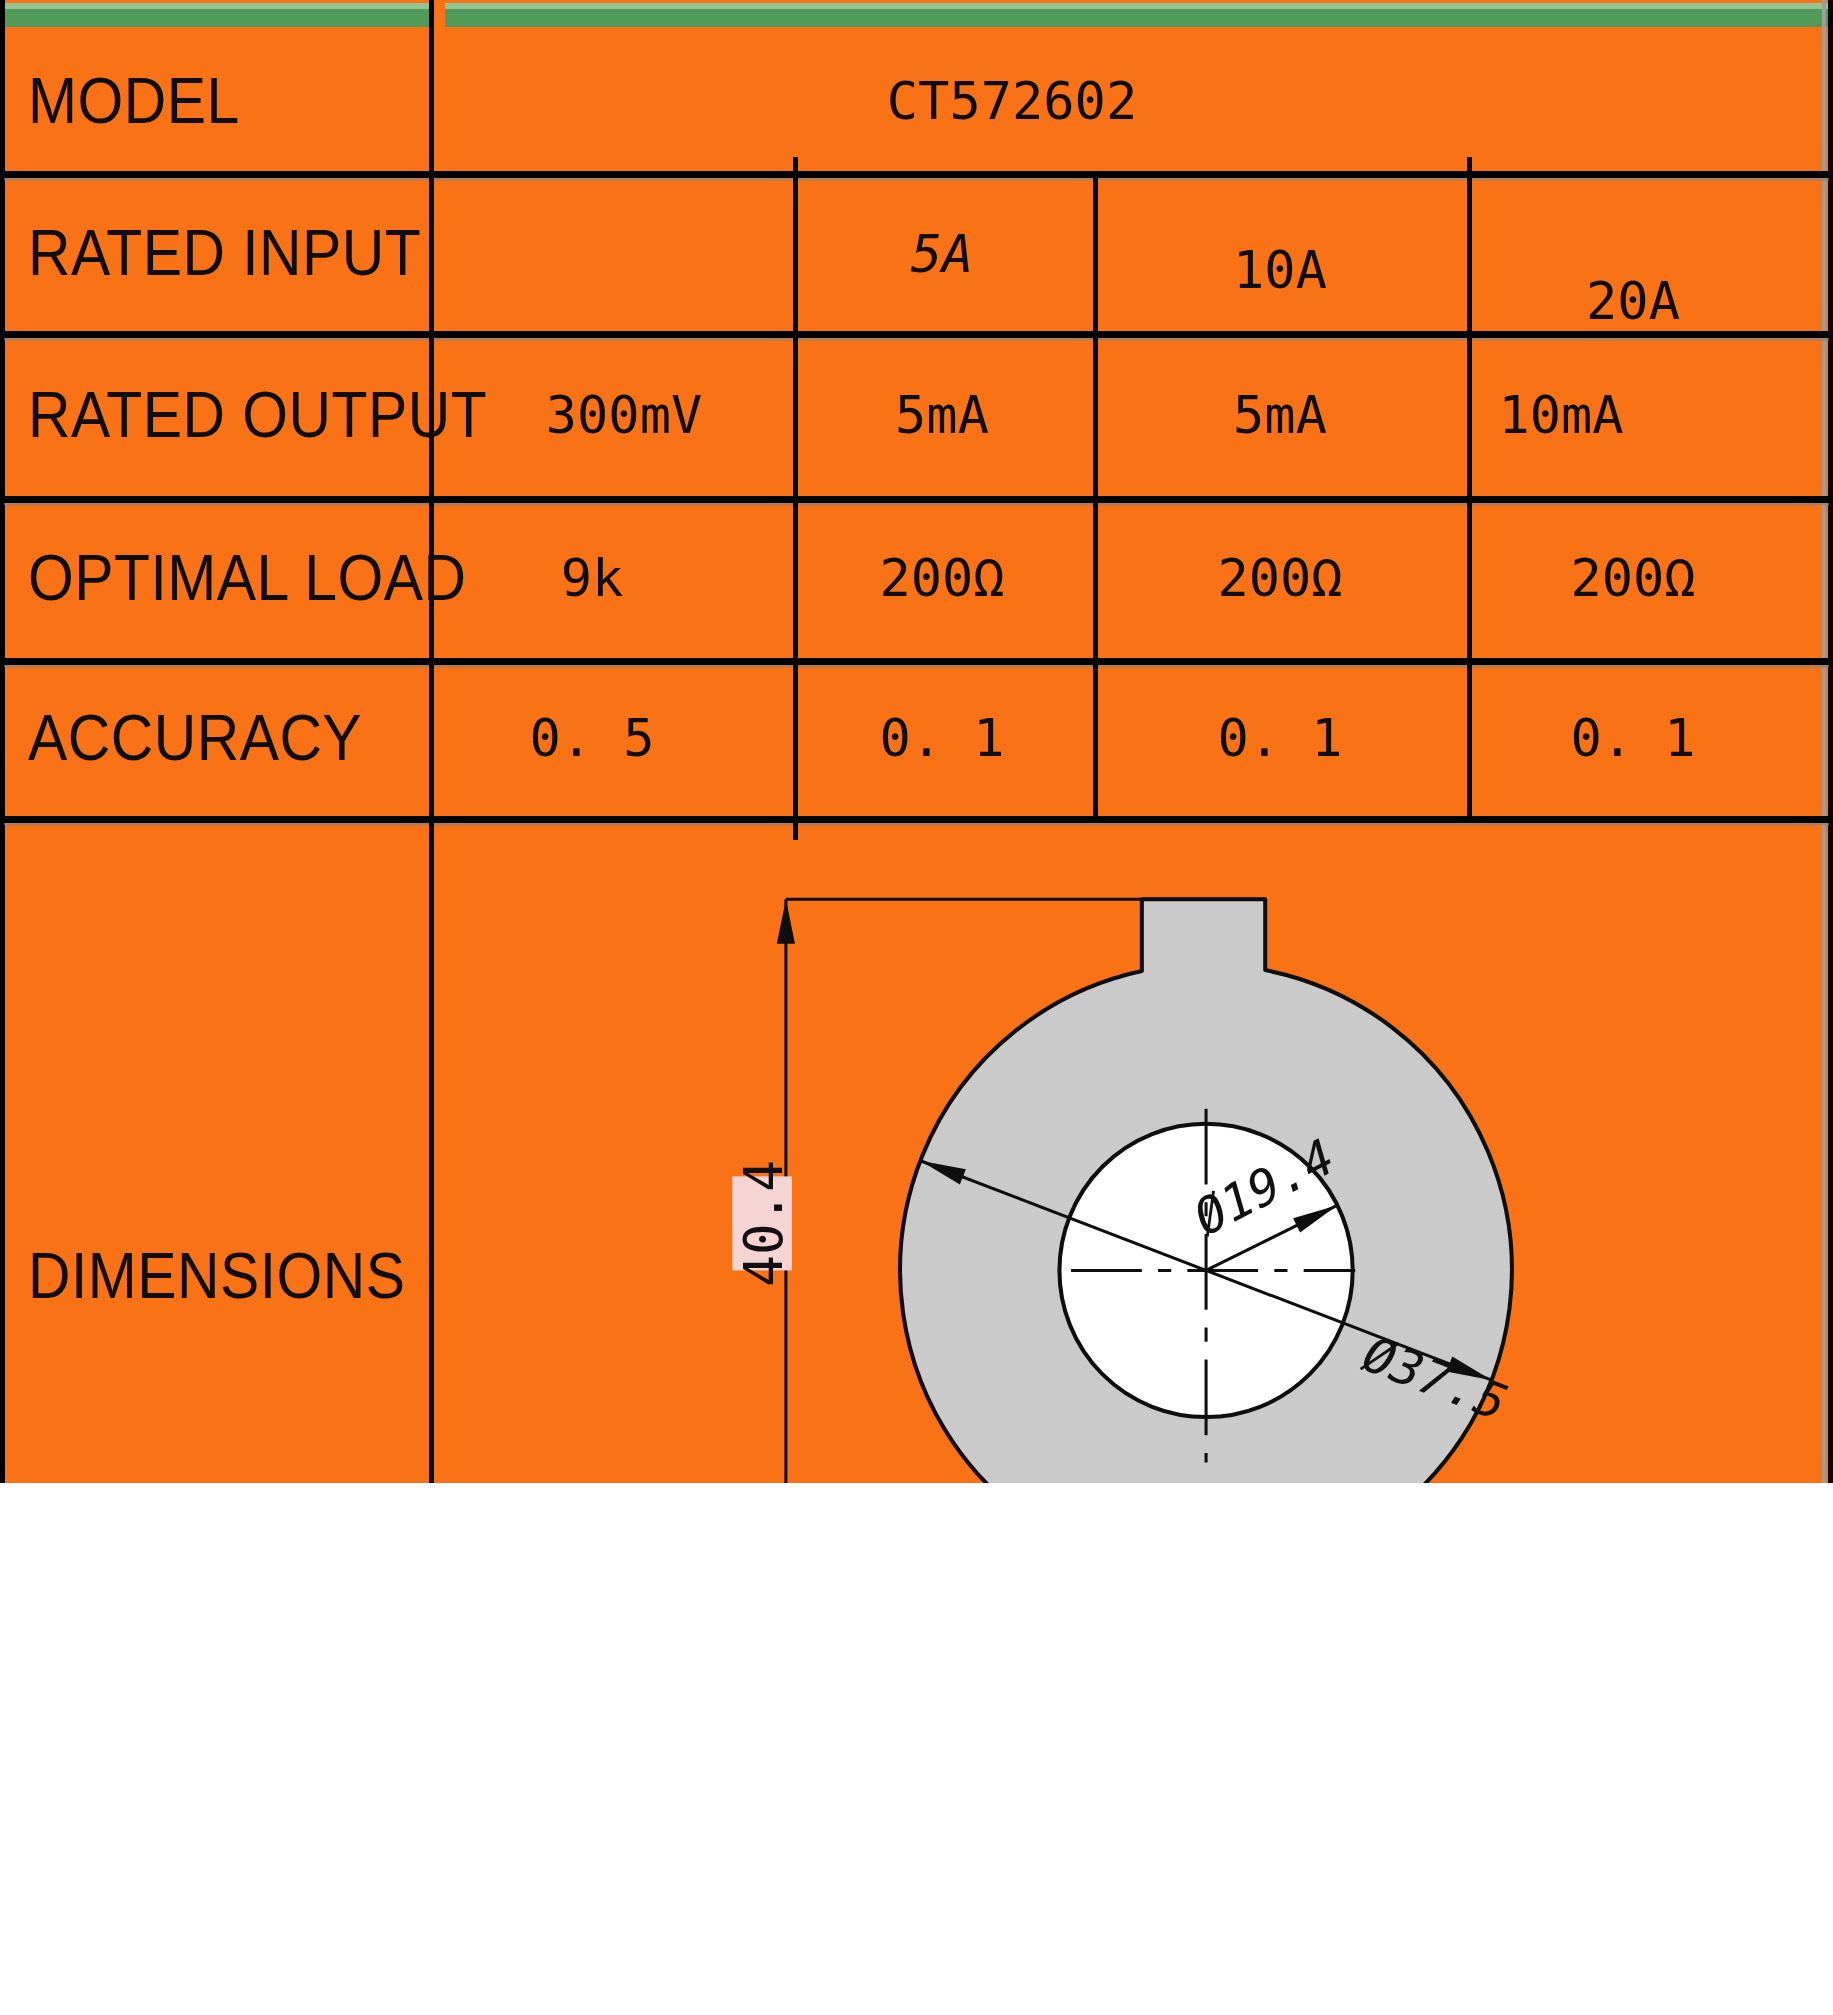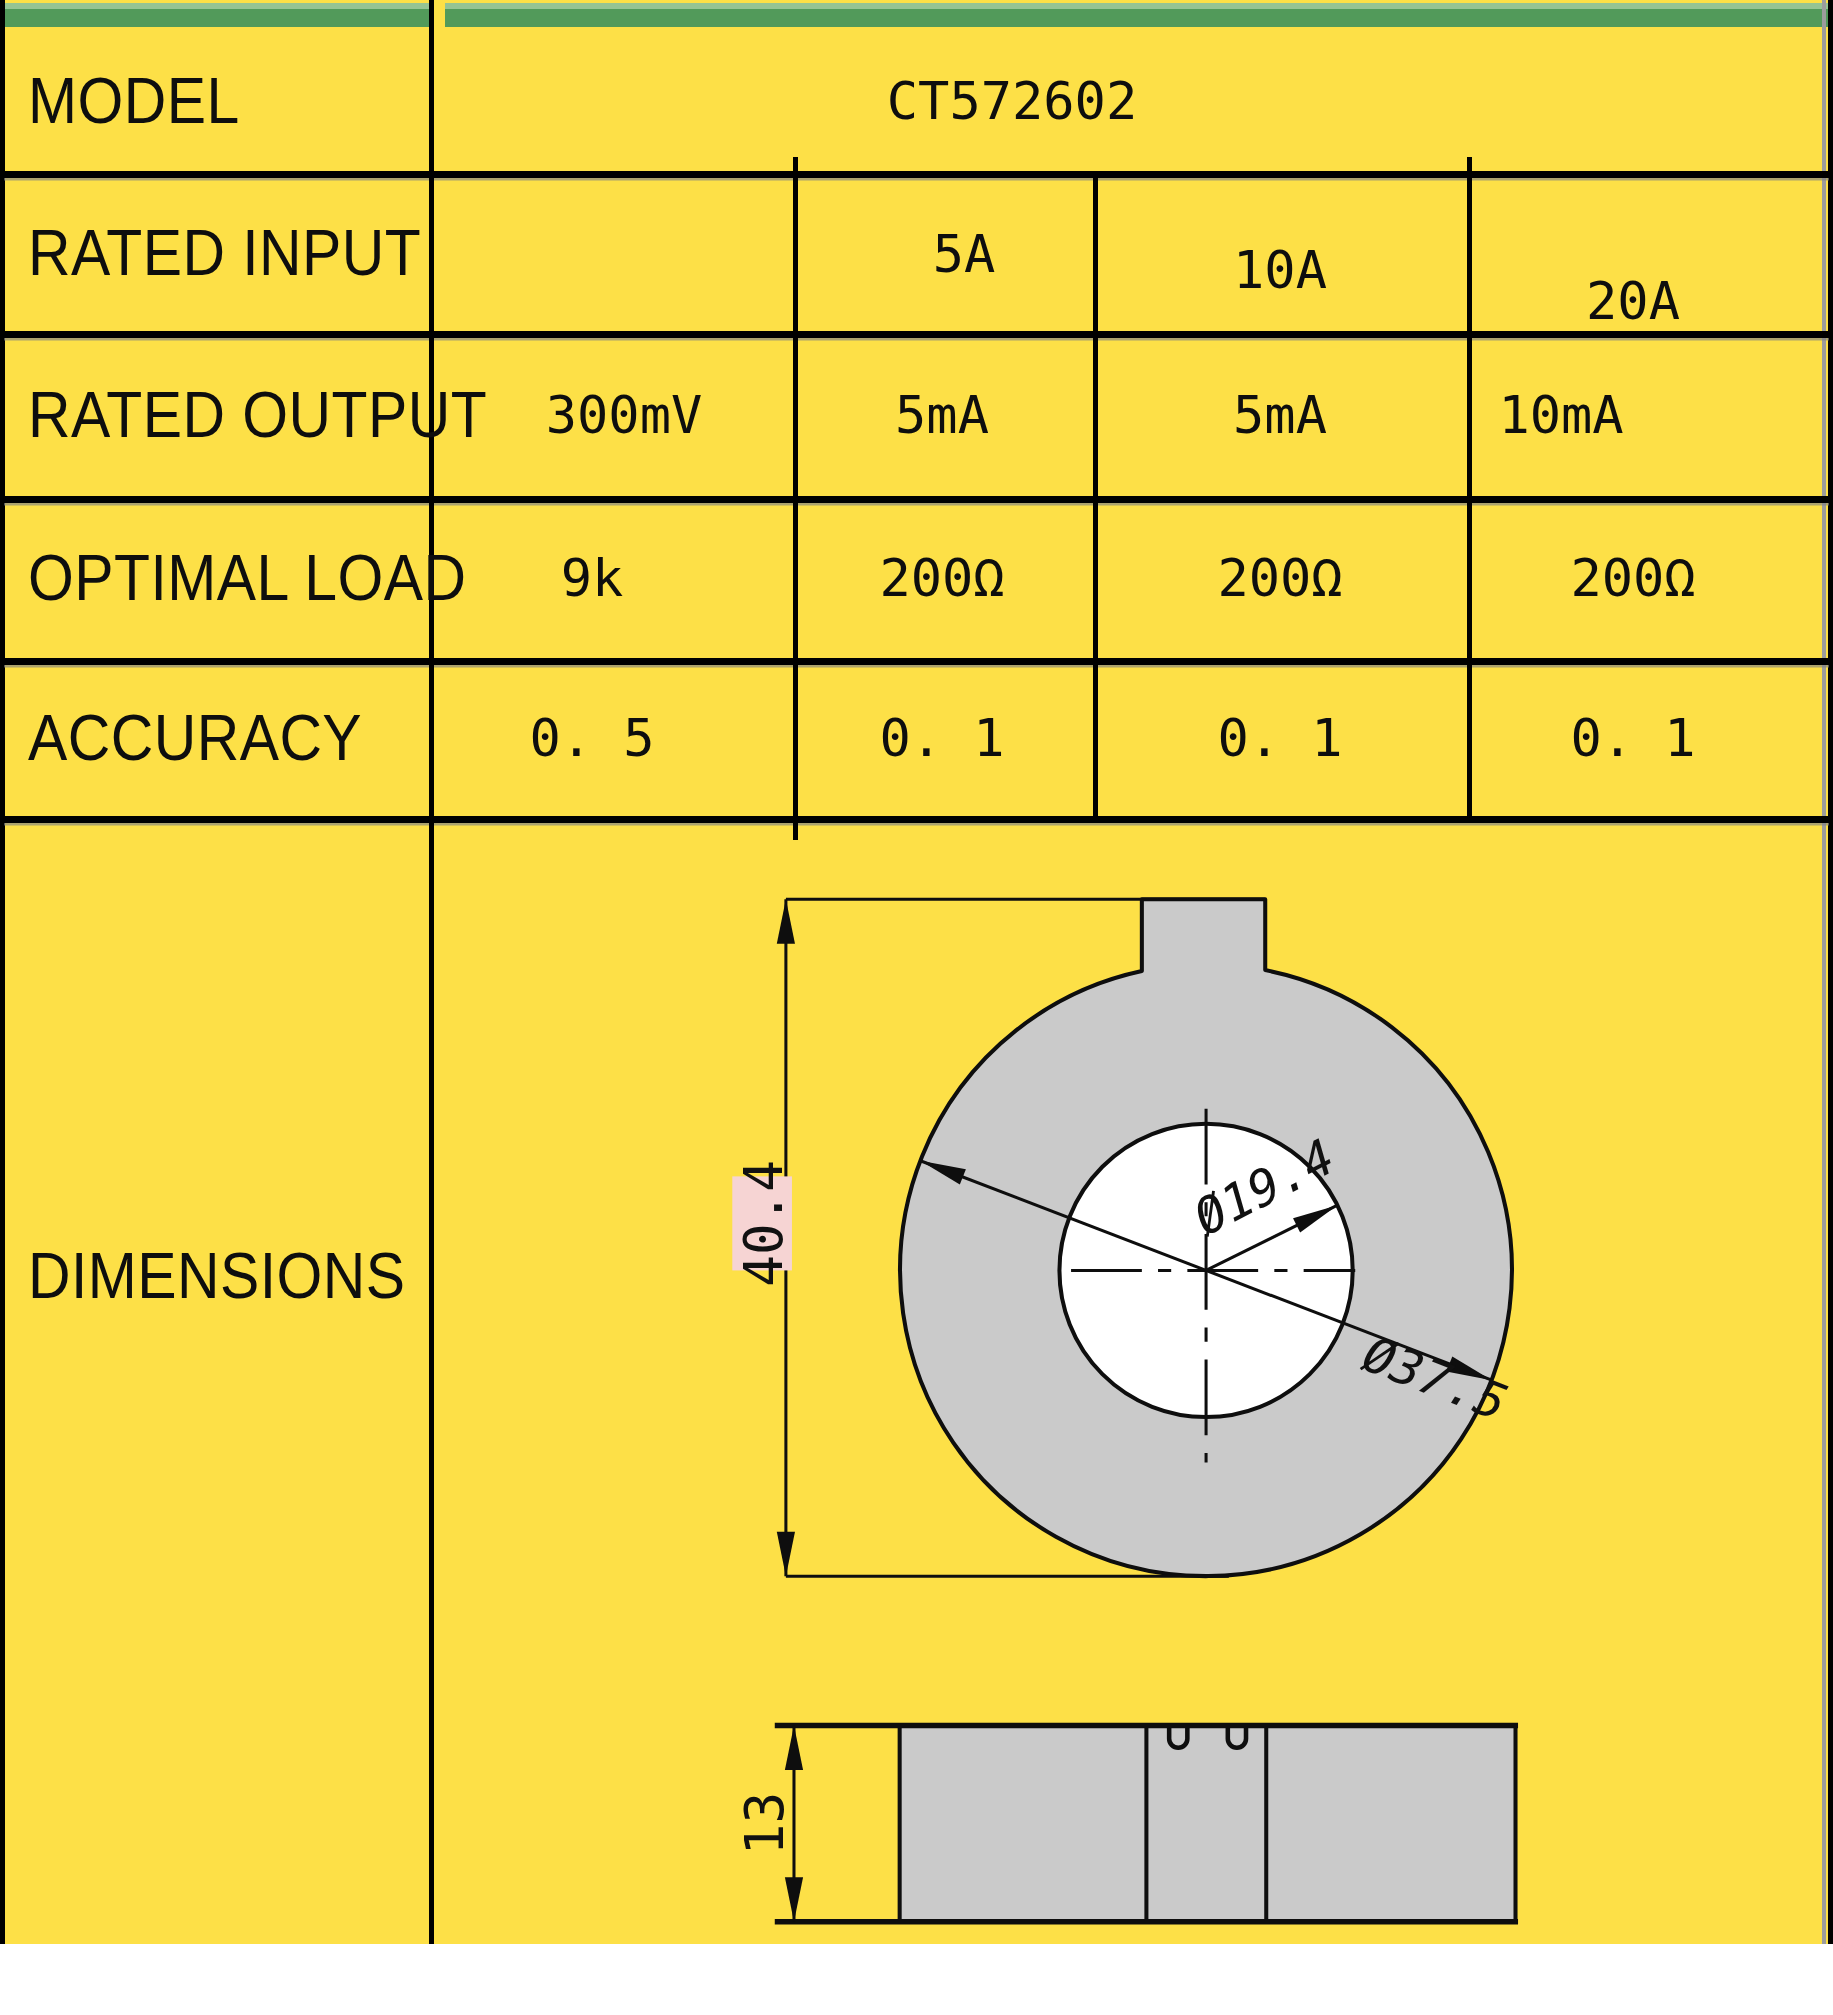--- a/index.html
+++ b/index.html
@@ -1,16 +1,16 @@
 <!DOCTYPE html>
 <html style="font-size:8px"><head>
 <meta charset="utf-8">
 <style>
   html,body{margin:0;padding:0;background:#ffffff;}
-  .page{position:relative;width:1833px;height:1944px;background:#fde047;overflow:hidden;
+  .page{position:relative;width:1833px;height:1483px;background:#f97316;overflow:hidden;
         font-family:"Liberation Sans",sans-serif;color:#0e0e0e;}
   
   .green{position:absolute;height:20px;background:#529a5a;}
   .green-light{position:absolute;height:6px;background:#95c494;}
   .hline{position:absolute;left:4px;width:1825px;height:6.6px;background:#000;
          box-shadow:0 2.5px 0 rgba(130,130,130,.65);}
   .vline{position:absolute;width:4.6px;background:#000;}
   .gray-strip{position:absolute;background:#9c9c9c;}
   
   .lbl{position:absolute;left:28px;transform:translateY(-50%) scaleX(.92);
@@ -54,21 +54,21 @@
 
   <div class="lbl" style="top:101px;">MODEL</div>
   <div class="lbl" style="top:253px;">RATED INPUT</div>
   <div class="lbl" style="top:415px;">RATED OUTPUT</div>
   <div class="lbl" style="top:578px;">OPTIMAL LOAD</div>
   <div class="lbl" style="top:738px;">ACCURACY</div>
   <div class="lbl" style="top:1276px;">DIMENSIONS</div>
 
   <div class="val" style="left:1012px;top:101px;">CT572602</div>
 
-  <div class="val" style="left:964px;top:254px;">5A</div>
+  <div class="val" style="left:942px;top:254px;font-style:italic;">5A</div>
   <div class="val" style="left:1280px;top:270px;">10A</div>
   <div class="val" style="left:1633px;top:254px;margin-top:47px;">20A</div>
 
   <div class="val" style="left:592px;top:415px;margin-left:32px;">300mV</div>
   <div class="val" style="left:942px;top:415px;">5mA</div>
   <div class="val" style="left:1280px;top:415px;">5mA</div>
   <div class="val" style="left:1561px;top:415px;">10mA</div>
 
   <div class="val" style="left:592px;top:578px;">9k</div>
   <div class="val" style="left:942px;top:578px;">200Ω</div>

